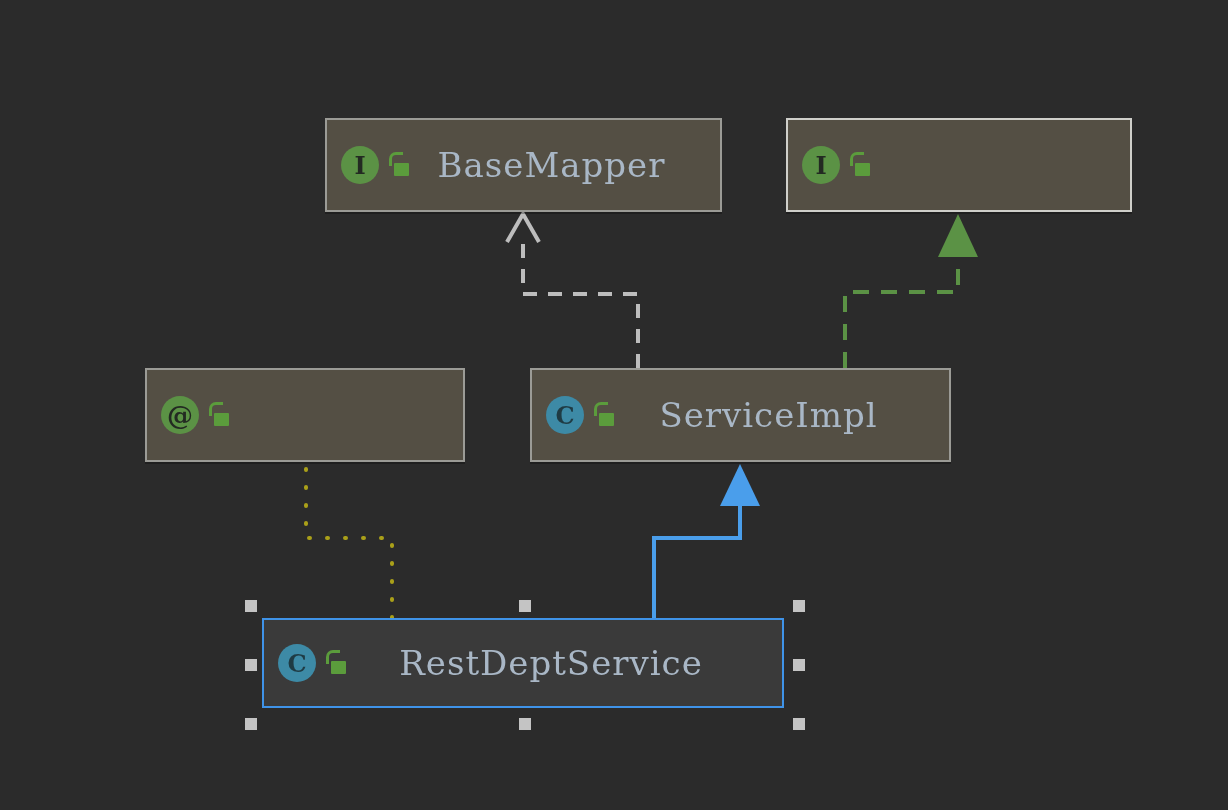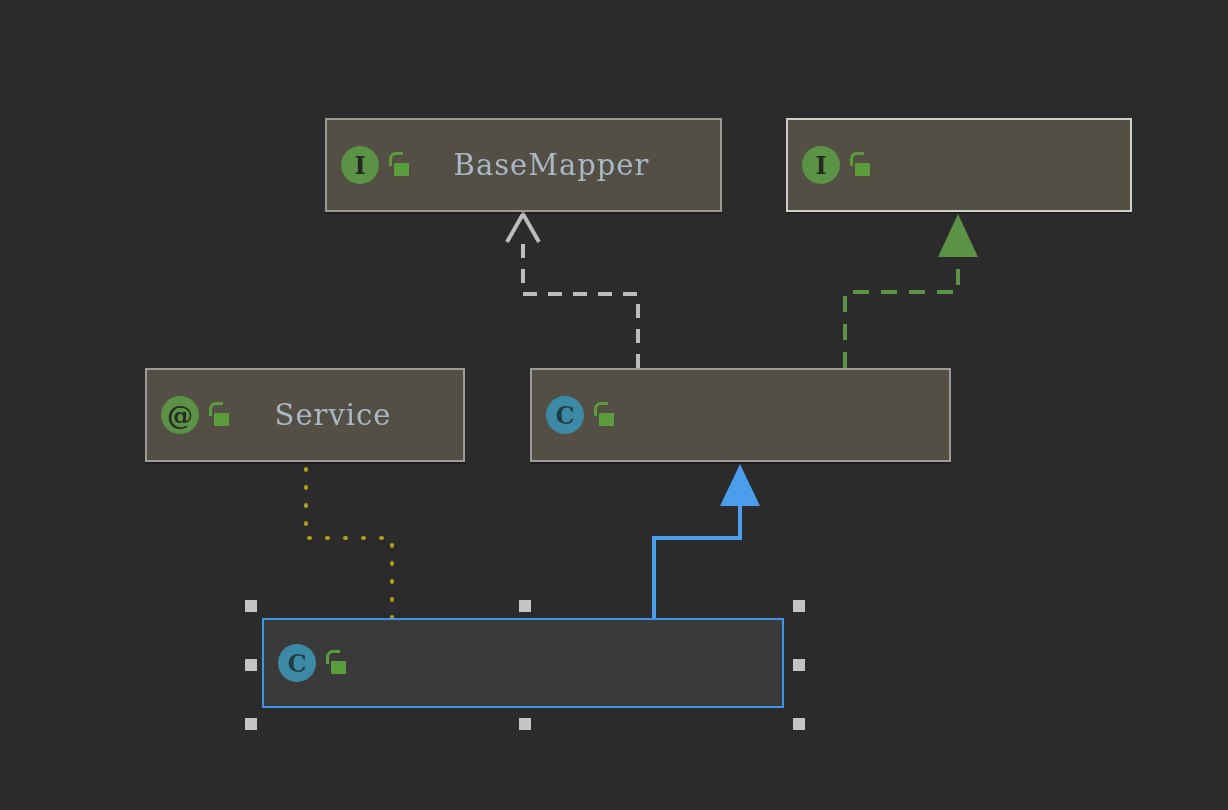--- a/index.html
+++ b/index.html
@@ -45,21 +45,21 @@
   .node.selected {
     background: #3a3a3a;
     border: 2px solid #3f93e8;
     box-shadow: none;
   }
   .node .title {
     flex: 1;
     text-align: center;
     color: #a9b7c6;
     font-family: "DejaVu Serif", serif;
-    font-size: 29px;
+    font-size: 34px;
     letter-spacing: 1px;
     line-height: 1;
     padding-right: 26px;
     white-space: nowrap;
   }
   
   .kind-icon {
     width: 38px;
     height: 38px;
     border-radius: 50%;
@@ -157,37 +157,38 @@
         <span class="body"></span>
     </span>
   </div>
 
   <div class="node" style="left:145px; top:368px; width:320px; height:94px;">
     <span class="kind-icon kind-annotation">@</span>
     <span class="lock-icon">
       <span class="shackle"></span>
         <span class="body"></span>
     </span>
-    <span class="title">Service</span>
   </div>
 
   <div class="node" style="left:530px; top:368px; width:421px; height:94px;">
     <span class="kind-icon kind-class">C</span>
     <span class="lock-icon">
       <span class="shackle"></span>
         <span class="body"></span>
     </span>
+    <span class="title">ServiceImpl</span>
   </div>
 
   <div class="node selected" style="left:262px; top:618px; width:522px; height:90px;">
     <span class="kind-icon kind-class">C</span>
     <span class="lock-icon">
       <span class="shackle"></span>
         <span class="body"></span>
     </span>
+    <span class="title">RestDeptService</span>
   </div>
 
   <div class="handle" style="left:245px; top:600px;"></div>
   <div class="handle" style="left:519px; top:600px;"></div>
   <div class="handle" style="left:793px; top:600px;"></div>
   <div class="handle" style="left:245px; top:659px;"></div>
   <div class="handle" style="left:793px; top:659px;"></div>
   <div class="handle" style="left:245px; top:718px;"></div>
   <div class="handle" style="left:519px; top:718px;"></div>
   <div class="handle" style="left:793px; top:718px;"></div>

